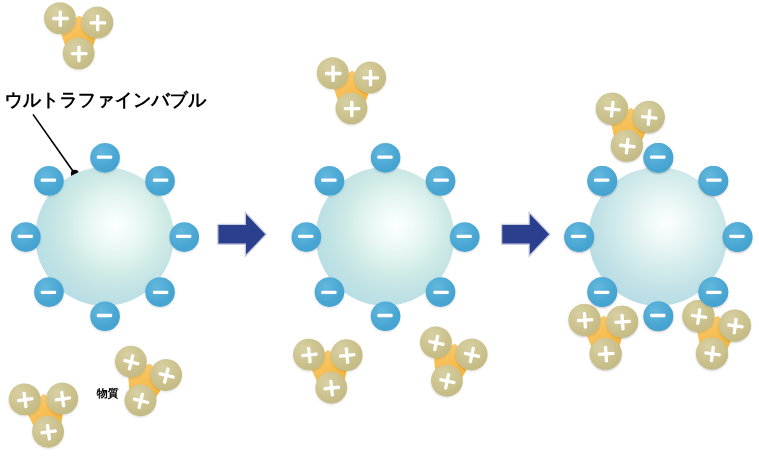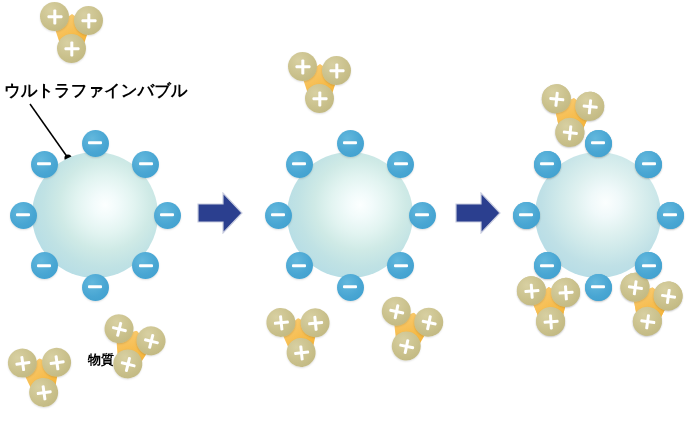--- a/index.html
+++ b/index.html
@@ -29,21 +29,21 @@
   .label-bubble {
     left: 4px;
     top: 80px;
     font-size: 16.5px;
     font-weight: bold;
     letter-spacing: -0.2px;
   }
   .label-substance {
     left: 88px;
     top: 351px;
-    font-size: 13px;
+    font-size: 10px;
     font-weight: bold;
   }
 
   
   .leader {
     position: absolute;
     left: 0;
     top: 0;
     width: 690px;
     height: 430px;

